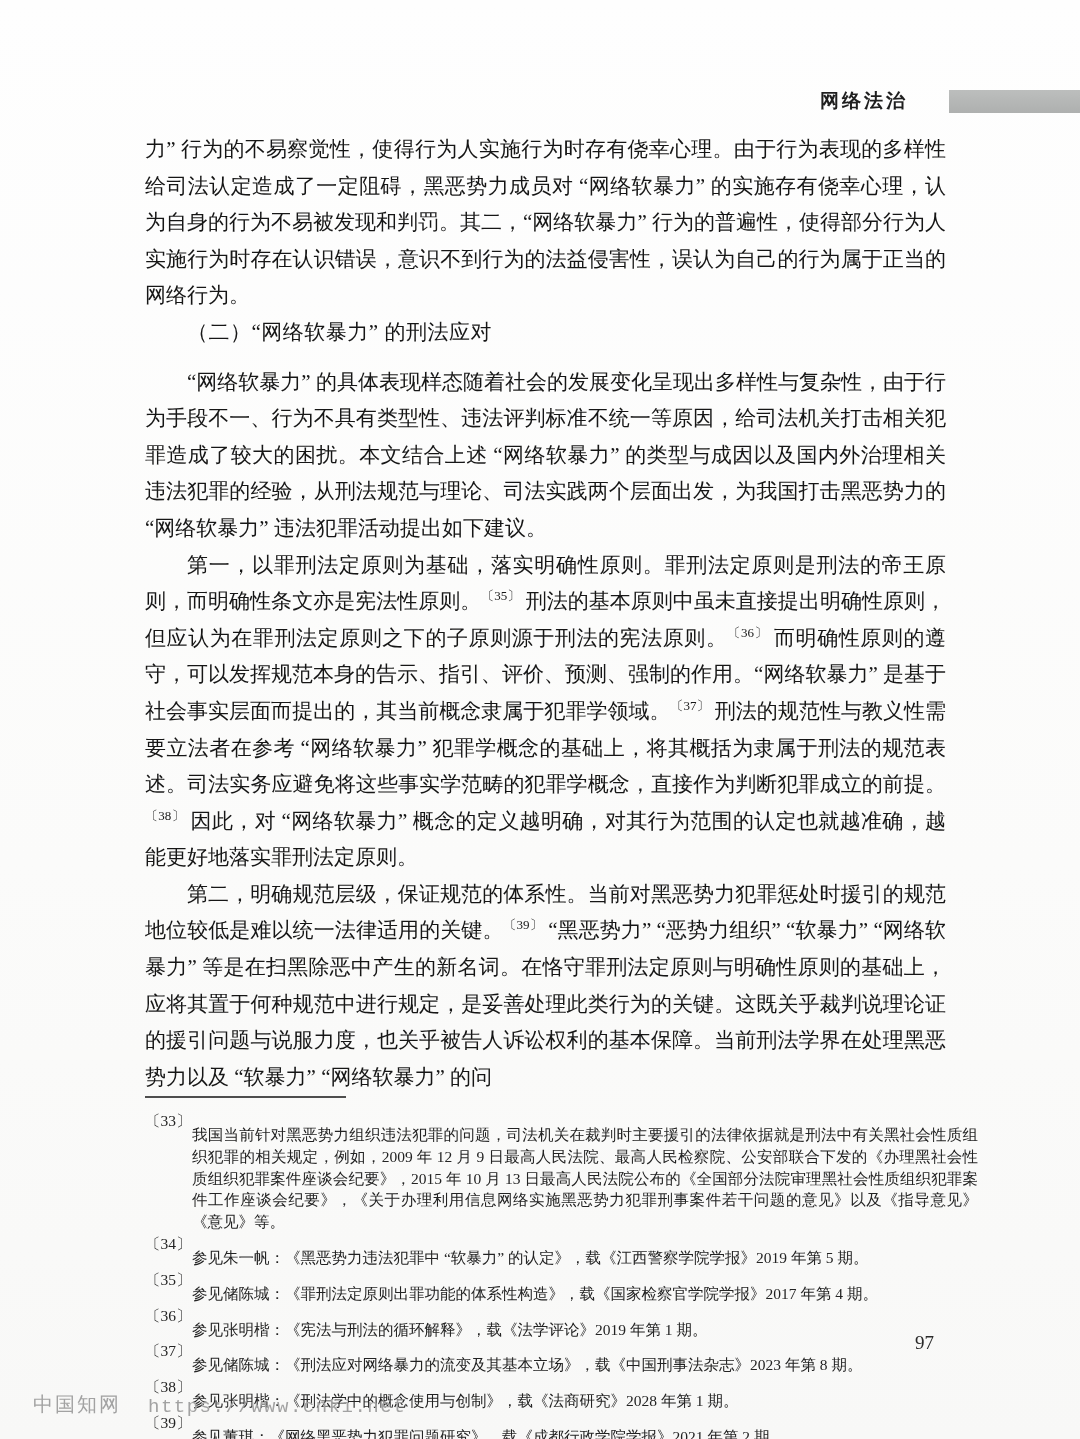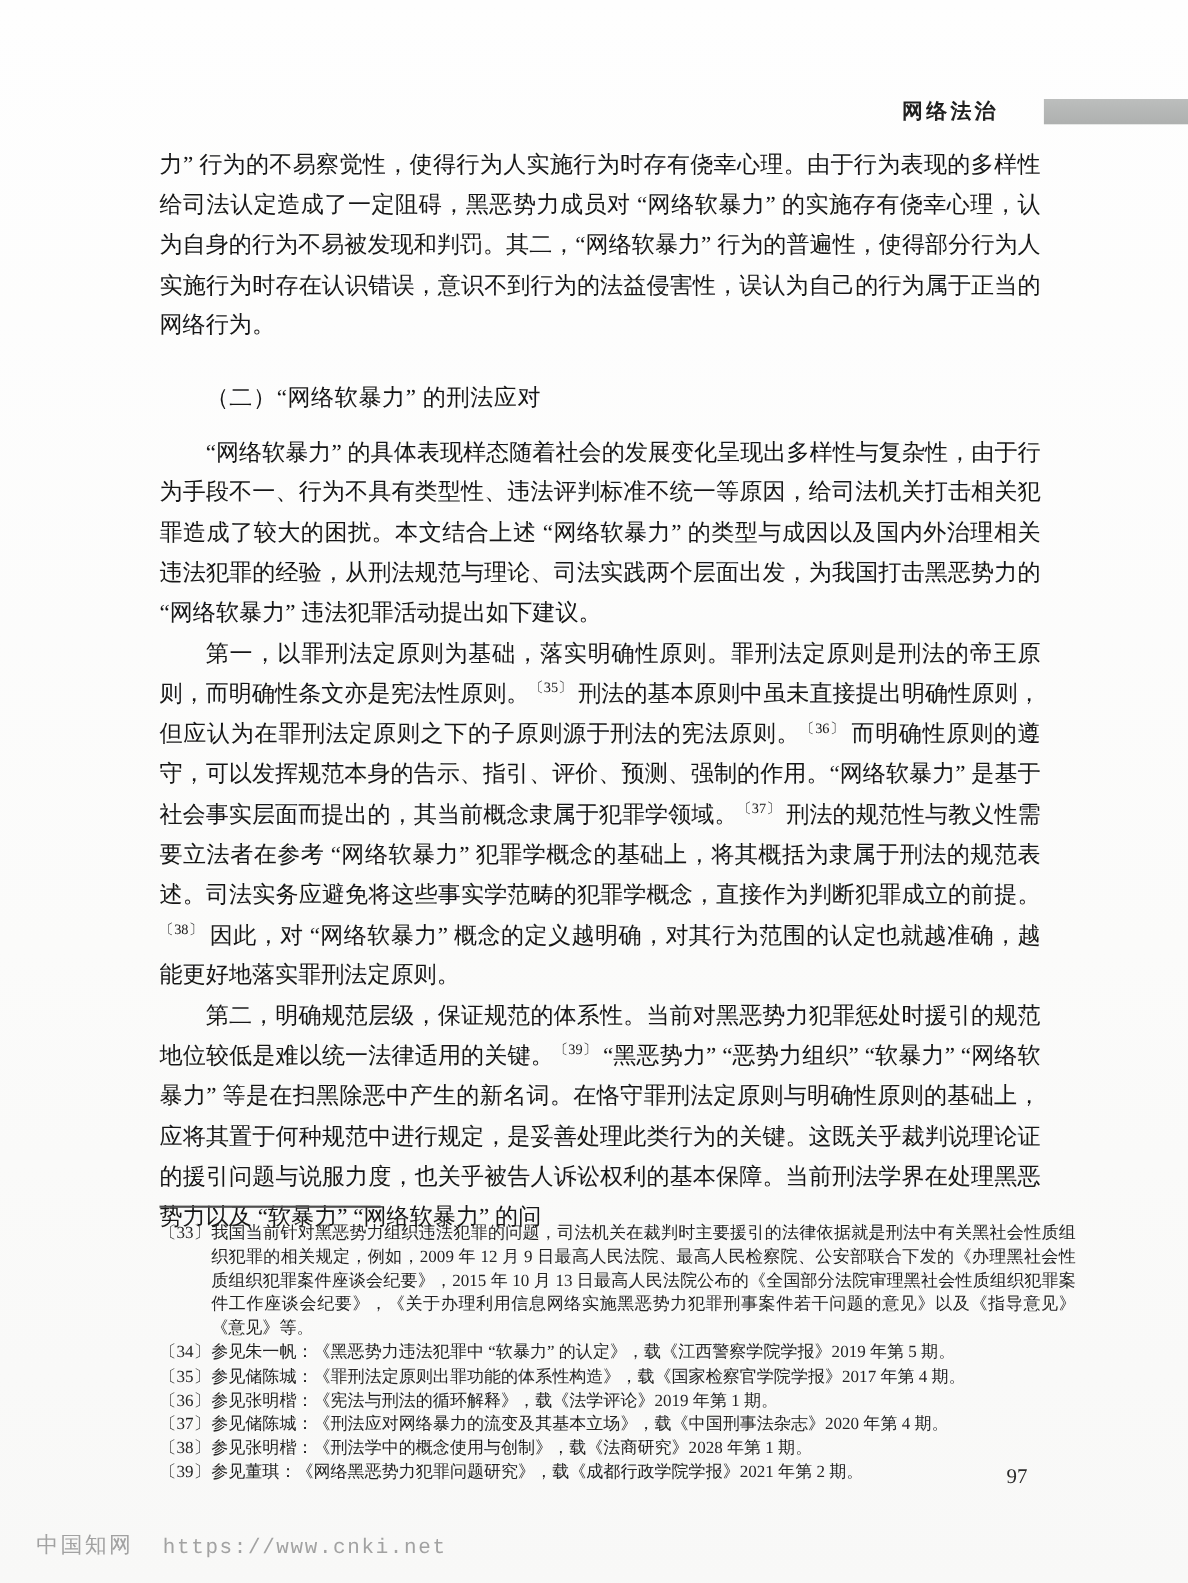--- a/index.html
+++ b/index.html
@@ -37,21 +37,21 @@
     position: absolute;
     left: 145px; top: 131px; width: 801px;
     font-size: 21px;
     line-height: 36.6px;
     text-align: justify;
     color: #161616;
   }
   .content p { margin: 0; text-indent: 2em; }
   .content p.continuation { text-indent: 0; }
   .section-heading {
-    margin: 29px 0 13px 0;
+    margin: 0 0 13px 0;
     text-indent: 2em;
     font-size: 21px;
     font-weight: normal;
     letter-spacing: 0.5px;
   }
   .sub-heading { text-indent: 2em; }
   sup {
     font-size: 13px;
     line-height: 0;
     vertical-align: super;
@@ -65,21 +65,21 @@
     line-height: 21.8px;
     color: #232323;
   }
   .fn-rule {
     width: 201px; height: 2px;
     background: #4e4e4e;
     margin: 0 0 12px 0;
   }
   .fn-item { display: flex; }
   .fn-label { flex: 0 0 47px; }
-  .fn-text { flex: 1; text-align: justify; }
+  .fn-text { flex: 1; text-align: justify; margin-top: 14px; }
   
   .page-number {
     position: absolute;
     left: 915px; top: 1332px;
     font-size: 19px;
     color: #2a2a2a;
     text-align: center;
   }
   
   .watermark {
@@ -126,21 +126,21 @@
     <div class="fn-item">
       <span class="fn-label">〔35〕</span>
       <span class="fn-text">参见储陈城：《罪刑法定原则出罪功能的体系性构造》，载《国家检察官学院学报》2017 年第 4 期。</span>
     </div>
     <div class="fn-item">
       <span class="fn-label">〔36〕</span>
       <span class="fn-text">参见张明楷：《宪法与刑法的循环解释》，载《法学评论》2019 年第 1 期。</span>
     </div>
     <div class="fn-item">
       <span class="fn-label">〔37〕</span>
-      <span class="fn-text">参见储陈城：《刑法应对网络暴力的流变及其基本立场》，载《中国刑事法杂志》2020 年第 4 期。</span>
+      <span class="fn-text">参见储陈城：《刑法应对网络暴力的流变及其基本立场》，载《中国刑事法杂志》2023 年第 8 期。</span>
     </div>
     <div class="fn-item">
       <span class="fn-label">〔38〕</span>
       <span class="fn-text">参见张明楷：《刑法学中的概念使用与创制》，载《法商研究》2028 年第 1 期。</span>
     </div>
     <div class="fn-item">
       <span class="fn-label">〔39〕</span>
       <span class="fn-text">参见董琪：《网络黑恶势力犯罪问题研究》，载《成都行政学院学报》2021 年第 2 期。</span>
     </div>
   </section>

